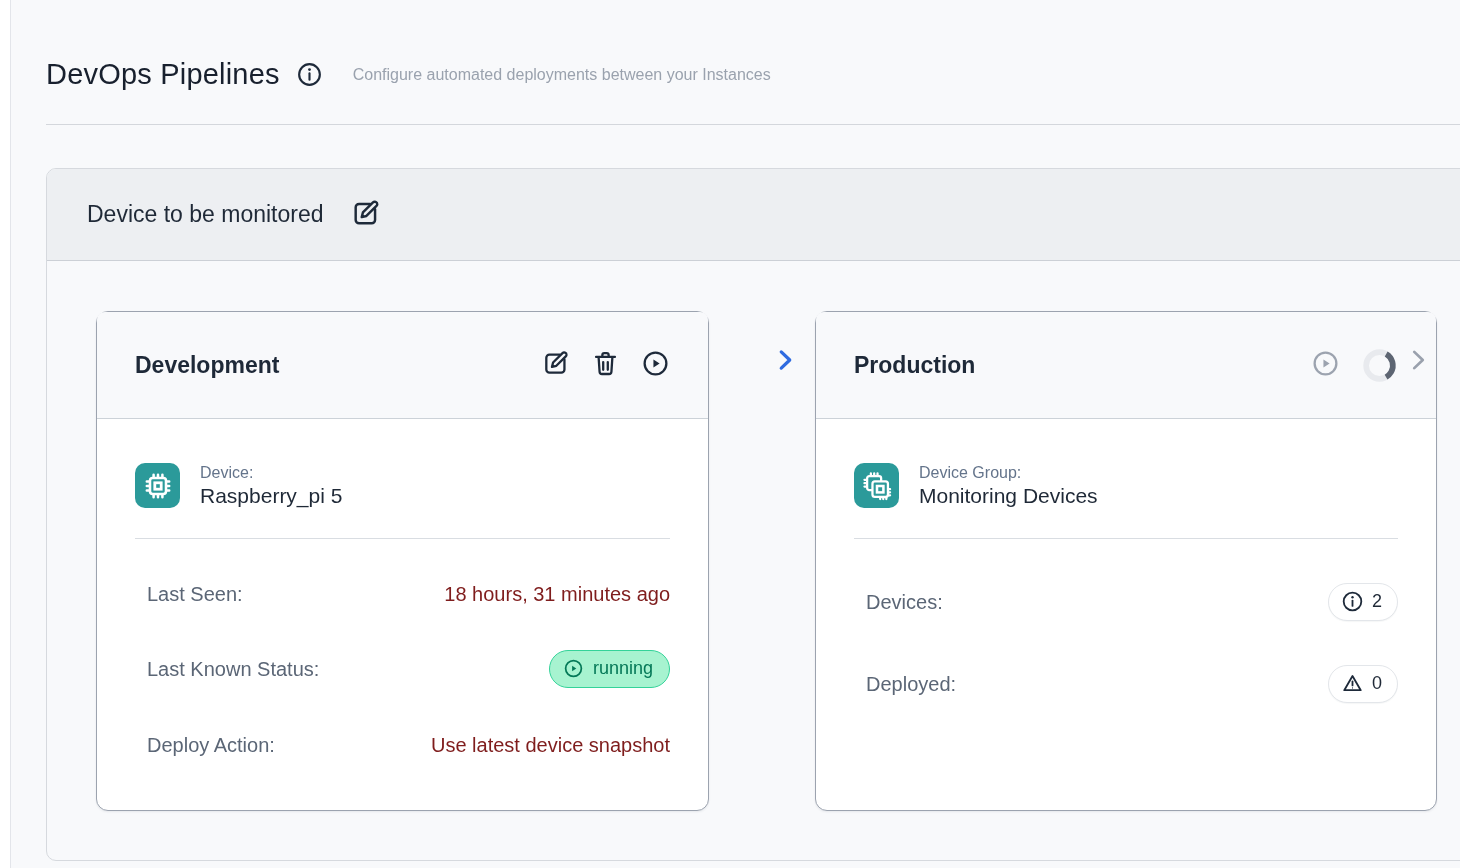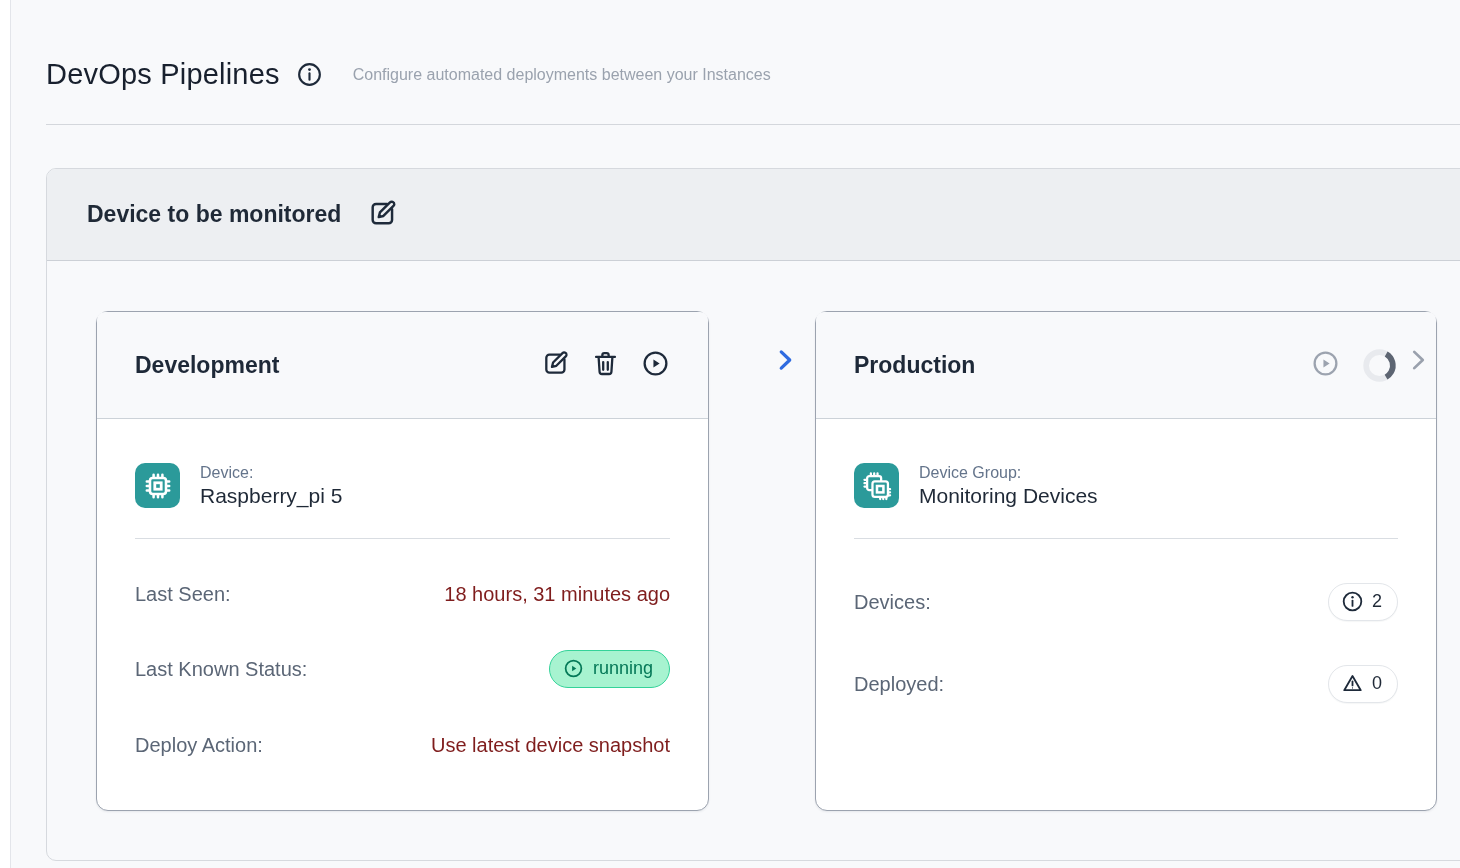--- a/index.html
+++ b/index.html
@@ -39,21 +39,21 @@
     border: 1px solid #d6d9de;
     border-radius: 10px;
     overflow: hidden;
   }
   .panel-header {
     height: 92px; background: #edeff2;
     border-bottom: 1px solid #ccd0d6;
     display: flex; align-items: center; gap: 26px;
     padding: 0 40px;
   }
-  .panel-title { font-size: 23px; color: #1f2937; font-weight: 700; }
+  .panel-title { font-size: 23px; color: #1f2937; font-weight: 400; }
   .panel-edit-btn { background: none; border: none; cursor: pointer; display: flex; }
   .panel-body { position: relative; height: 600px; }
   
   .card {
     position: absolute; top: 50px; height: 500px;
     background: #ffffff;
     border: 1px solid #9ca3af;
     border-radius: 12px;
     box-shadow: 0 1px 2px rgba(30,41,59,.08);
     display: flex; flex-direction: column;
@@ -80,21 +80,21 @@
   .device-meta { display: flex; flex-direction: column; gap: 2px; }
   .device-label { font-size: 16px; color: #64748b; }
   .device-name { font-size: 21px; color: #1f2937; font-weight: 500; }
   .card-divider { border: none; border-top: 1px solid #d9dde2; margin-top: 30px; }
   .kv-row {
     display: flex; align-items: center; justify-content: space-between;
   }
   .kv-row.r1 { margin-top: 44px; }
   .kv-row.r2 { margin-top: 44px; }
   .kv-row.r3 { margin-top: 46px; }
-  .kv-label { font-size: 20px; color: #5b6676; }
+  .kv-label { font-size: 20px; color: #5b6676; margin-left: 12px; }
   .kv-value { font-size: 20px; color: #7f1d1d; }
   
   .badge-running {
     display: inline-flex; align-items: center; gap: 9px;
     background: #a7f3d0; border: 1.5px solid #34d399; color: #047857;
     font-size: 18px; padding: 7px 16px 8px 13px; border-radius: 999px;
   }
   
   .badge-count {
     display: inline-flex; align-items: center; gap: 8px;

